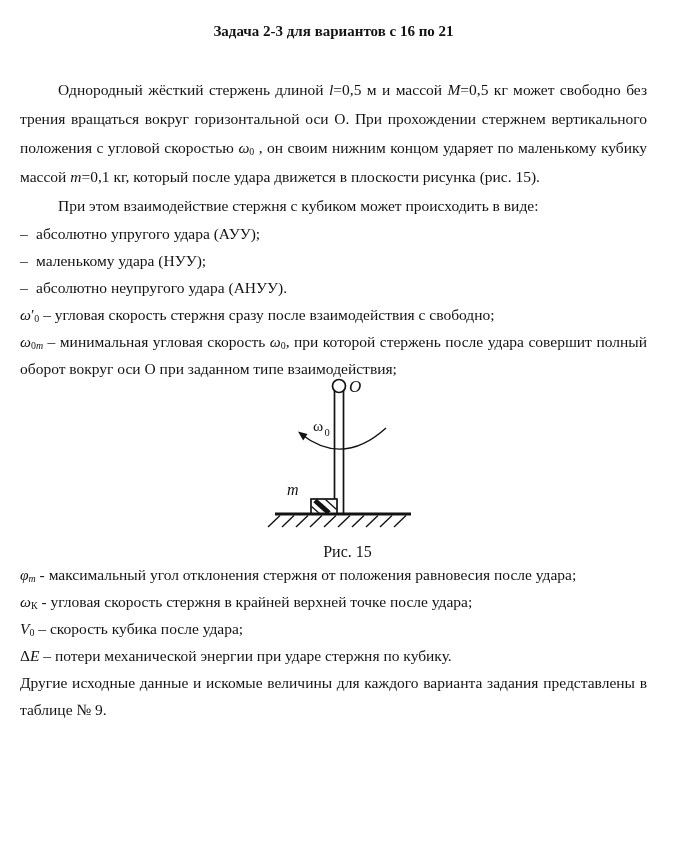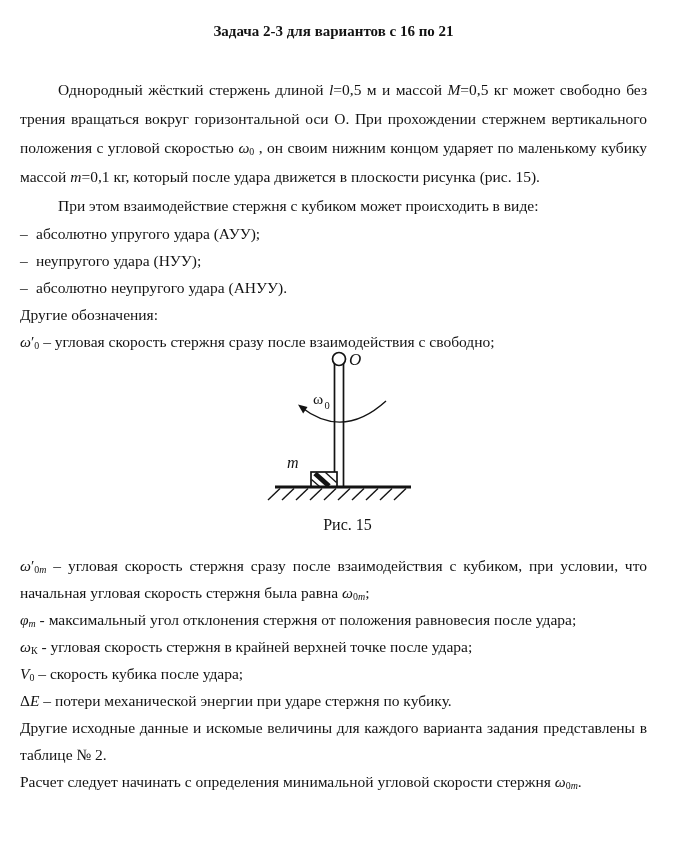--- a/index.html
+++ b/index.html
@@ -41,31 +41,31 @@
 
   <p class="p-body indent">При этом взаимодействие стержня с кубиком может происходить в виде:</p>
 
   <div>
     <div class="list-row">
       <span class="dash">–</span>
       <span>абсолютно упругого удара (АУУ);</span>
     </div>
     <div class="list-row">
       <span class="dash">–</span>
-      <span>неупругого удара (НУУ);</span>
+      <span>маленькому удара (НУУ);</span>
     </div>
     <div class="list-row">
       <span class="dash">–</span>
       <span>абсолютно неупругого удара (АНУУ).</span>
     </div>
   </div>
 
-  <p class="p-def">Другие обозначения:</p>
 
   <p class="p-def"><span class="it">ω</span><span>′</span><sub>0</sub><span>  – угловая скорость стержня сразу после взаимодействия с свободно;</span></p>
+  <p class="p-def"><span class="it">ω</span><sub>0</sub><sub class="it">m</sub><span>  – минимальная угловая скорость </span><span class="it">ω</span><sub>0</sub><span>, при которой стержень после удара совершит полный оборот вокруг оси О при заданном типе взаимодействия;</span></p>
 
   <div class="figure">
     <svg width="220" height="156" viewBox="0 0 220 156">
 
       <rect x="96.5" y="13" width="9" height="127" fill="#ffffff" stroke="#131313" stroke-width="1.7"></rect>
 
       <circle cx="101" cy="12" r="6.5" fill="#ffffff" stroke="#131313" stroke-width="1.7"></circle>
 
       <path d="M 148 54 Q 105 93 63 60" fill="none" stroke="#131313" stroke-width="1.4"></path>
       <polygon points="60,57.5 69.5,60 65.2,66.5" fill="#131313"></polygon>
@@ -92,22 +92,20 @@
       </g>
 
       <text x="111" y="18" font-size="17" font-style="italic" class="fig-label">O</text>
       <text x="75" y="57" font-size="15.5" class="fig-label">ω</text>
       <text x="86.5" y="61.5" font-size="10.5" class="fig-label">0</text>
       <text x="49" y="121" font-size="16" font-style="italic" class="fig-label">m</text>
     </svg>
     <div class="fig-caption">Рис. 15</div>
   </div>
 
-  <p class="p-def" style="margin-top:18px;"><span class="it">ω</span><span>′</span><sub>0</sub><sub class="it">m</sub><span>  – угловая скорость стержня сразу после взаимодействия с кубиком, при условии, что начальная угловая скорость стержня была равна </span><span class="it">ω</span><sub>0</sub><sub class="it">m</sub><span>;</span></p>
   <p class="p-def"><span class="it">φ</span><sub class="it">m</sub><span> - максимальный угол отклонения стержня от положения равновесия после удара;</span></p>
   <p class="p-def"><span class="it">ω</span><sub>К</sub><span> - угловая скорость стержня в крайней верхней точке после удара;</span></p>
   <p class="p-def"><span class="it">V</span><sub>0</sub><span> – скорость кубика после удара;</span></p>
   <p class="p-def"><span>Δ</span><span class="it">E</span><span> – потери механической энергии при ударе стержня по кубику.</span></p>
 
-  <p class="p-def">Другие исходные данные и искомые величины для каждого варианта задания представлены в таблице № 2.</p>
-  <p class="p-def"><span>Расчет следует начинать с определения минимальной угловой скорости стержня </span><span class="it">ω</span><sub>0</sub><sub class="it">m</sub><span>.</span></p>
+  <p class="p-def">Другие исходные данные и искомые величины для каждого варианта задания представлены в таблице № 9.</p>
 
 </div>
 
 </body></html>

